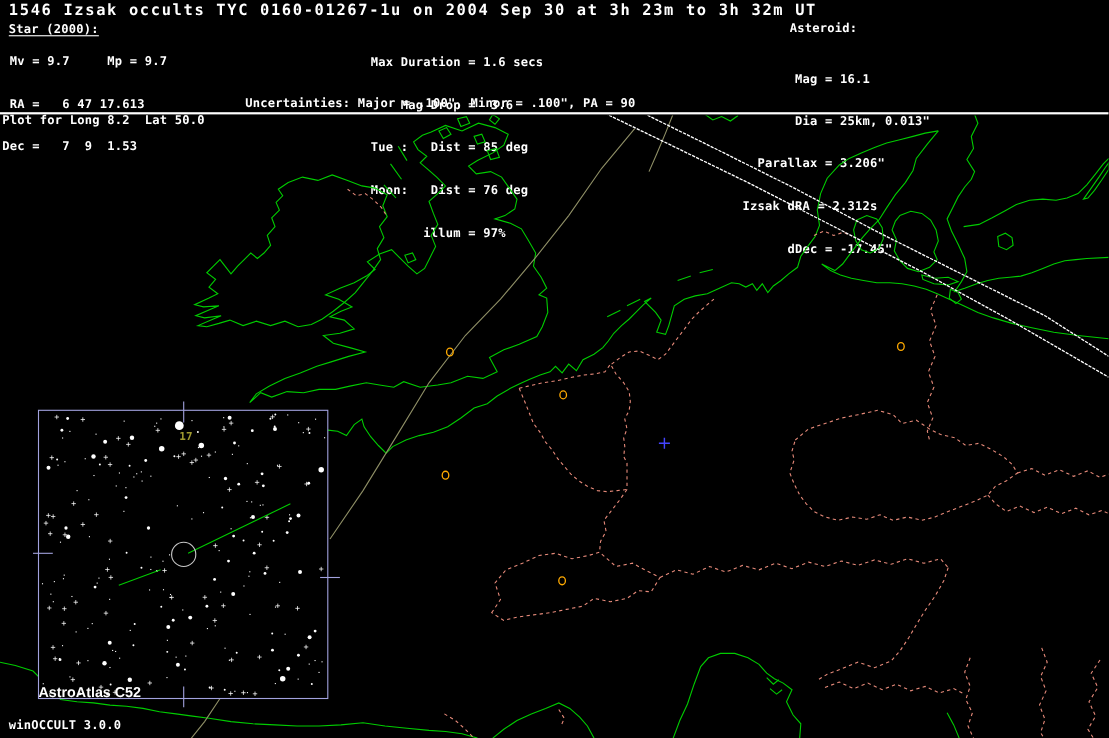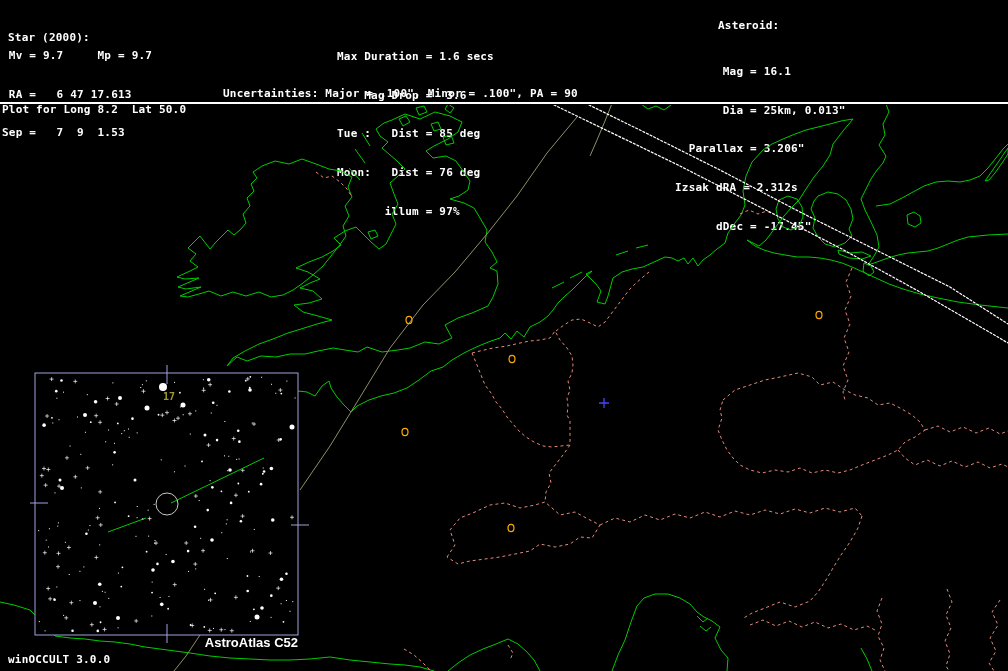--- a/index.html
+++ b/index.html
@@ -2,45 +2,46 @@
 <html><head>
 <meta charset="utf-8">
 <style>
   *{margin:0;padding:0;box-sizing:border-box}
   html,body{background:#000}
   #app{position:relative;width:1008px;height:671px;background:#000;overflow:hidden;
        font-family:"DejaVu Sans Mono",monospace}
   .mono{position:absolute;color:#fff;font-weight:bold;font-size:11px;line-height:12.9px;
         white-space:pre;letter-spacing:.2px}
   #title{left:8px;top:2px;font-size:14px;line-height:17px;letter-spacing:1.5px}
-  #starHdr{left:8px;top:32px;text-underline-offset:2px}
+  #starHdr{left:8px;top:21px;text-decoration:underline;text-underline-offset:2px}
   #astHdr{left:718px;top:20px;text-underline-offset:2px}
   #starBlock{left:2px;top:24px}
   #midBlock{left:337px;top:25px}
   #astBlock{left:675px;top:40px}
   #plotLine{left:2px;top:104px}
   #uncLine{left:223px;top:88px}
   #sep{position:absolute;left:0;top:102px;width:1008px;height:2px;background:#fff}
   #mapSvg{position:absolute;left:0;top:105px}
   #insetSvg{position:absolute;left:20px;top:358px;overflow:visible}
-  #insetLabel{position:absolute;left:35px;top:635px;width:263px;text-align:right;
+  #insetLabel{position:absolute;left:35px;top:622px;width:263px;text-align:left;
               font-family:"Liberation Sans",sans-serif;font-weight:bold;font-size:13px;color:#fff}
   #footer{left:8px;top:654px}
 </style>
 </head>
 <body>
 
 <div id="app">
 
+  <div class="mono" id="title">1546 Izsak occults TYC 0160-01267-1u on 2004 Sep 30 at 3h 23m to 3h 32m UT</div>
 
   <div class="mono" id="starHdr">Star (2000):</div>
   <div class="mono" id="starBlock">
     <div> Mv = 9.7     Mp = 9.7</div>
     <div> RA =   6 47 17.613</div>
-    <div>Sep =   7  9  1.53</div>
+    <div>Dec =   7  9  1.53</div>
   </div>
 
   <div class="mono" id="midBlock">
     <div>Max Duration = 1.6 secs</div>
     <div>    Mag Drop =  3.6</div>
     <div>Tue :   Dist = 85 deg</div>
     <div>Moon:   Dist = 76 deg</div>
     <div>       illum = 97%</div>
   </div>
 

